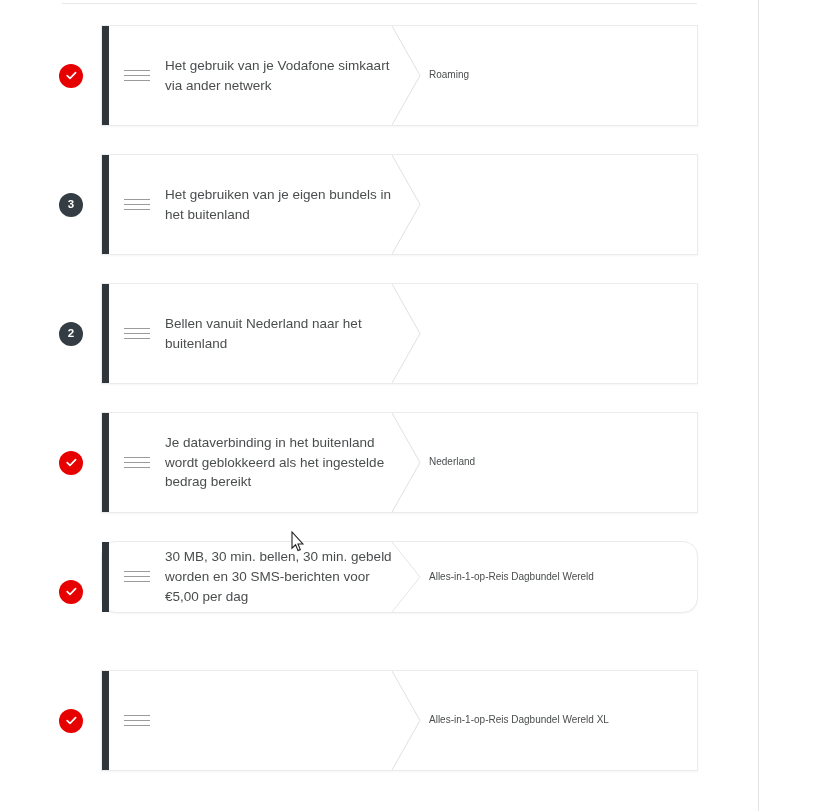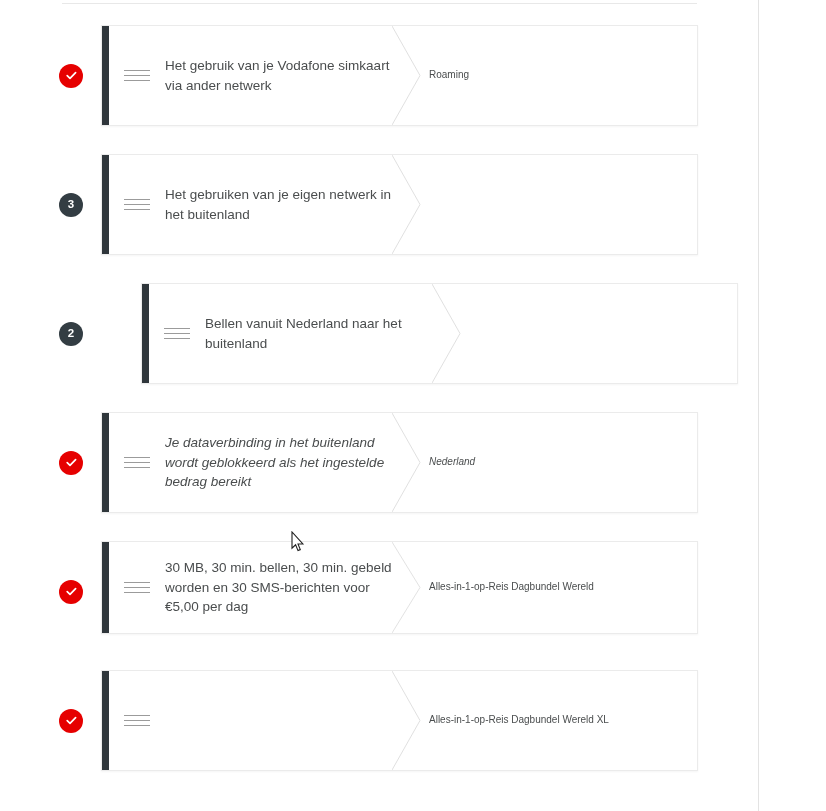--- a/index.html
+++ b/index.html
@@ -222,51 +222,51 @@
         <span class="badge-num">3</span>
       </div>
       <div class="row-card" style="height: 101px;">
         <div class="card-accent"></div>
         <div class="drag-handle">
           <i></i>
           <i></i>
           <i></i>
         </div>
         <div class="card-desc">
-          <span>Het gebruiken van je eigen netwerk in het buitenland</span>
+          <span>Het gebruiken van je eigen bundels in het buitenland</span>
         </div>
         <div class="card-chevron">
           <svg viewBox="0 0 30 101" preserveAspectRatio="none" xmlns="http://www.w3.org/2000/svg">
             <path d="M0,0 L28,50.5 L0,101" fill="none" stroke="#e0e0e0" stroke-width="1"></path>
           </svg>
         </div>
       </div>
     </div>
     <div class="list-row" style="top: 283px; height: 101px;">
       <div class="row-badge badge-number">
         <span class="badge-num">2</span>
       </div>
-      <div class="row-card" style="height: 101px; margin-left: 40px;">
+      <div class="row-card" style="height: 101px;">
         <div class="card-accent"></div>
         <div class="drag-handle">
           <i></i>
           <i></i>
           <i></i>
         </div>
         <div class="card-desc">
           <span>Bellen vanuit Nederland naar het buitenland</span>
         </div>
         <div class="card-chevron">
           <svg viewBox="0 0 30 101" preserveAspectRatio="none" xmlns="http://www.w3.org/2000/svg">
             <path d="M0,0 L28,50.5 L0,101" fill="none" stroke="#e0e0e0" stroke-width="1"></path>
           </svg>
         </div>
       </div>
     </div>
-    <div class="list-row" style="top: 412px; height: 101px; font-style: italic;">
+    <div class="list-row" style="top: 412px; height: 101px;">
       <div class="row-badge badge-check">
         <svg width="13" height="13" viewBox="0 0 13 13" xmlns="http://www.w3.org/2000/svg">
           <path d="M2.2,6.7 L5.0,9.3 L10.6,3.6" fill="none" stroke="#ffffff" stroke-width="1.7" stroke-linecap="round" stroke-linejoin="round"></path>
         </svg>
       </div>
       <div class="row-card" style="height: 101px;">
         <div class="card-accent"></div>
         <div class="drag-handle">
           <i></i>
           <i></i>
@@ -284,21 +284,21 @@
           <span>Nederland</span>
         </div>
       </div>
     </div>
     <div class="list-row" style="top: 541px; height: 101px;">
       <div class="row-badge badge-check">
         <svg width="13" height="13" viewBox="0 0 13 13" xmlns="http://www.w3.org/2000/svg">
           <path d="M2.2,6.7 L5.0,9.3 L10.6,3.6" fill="none" stroke="#ffffff" stroke-width="1.7" stroke-linecap="round" stroke-linejoin="round"></path>
         </svg>
       </div>
-      <div class="row-card" style="height: 93px;">
+      <div class="row-card" style="height: 72px; border-radius: 15px;">
         <div class="card-accent"></div>
         <div class="drag-handle">
           <i></i>
           <i></i>
           <i></i>
         </div>
         <div class="card-desc">
           <span>30 MB, 30 min. bellen, 30 min. gebeld worden en 30 SMS-berichten voor €5,00 per dag</span>
         </div>
         <div class="card-chevron">

